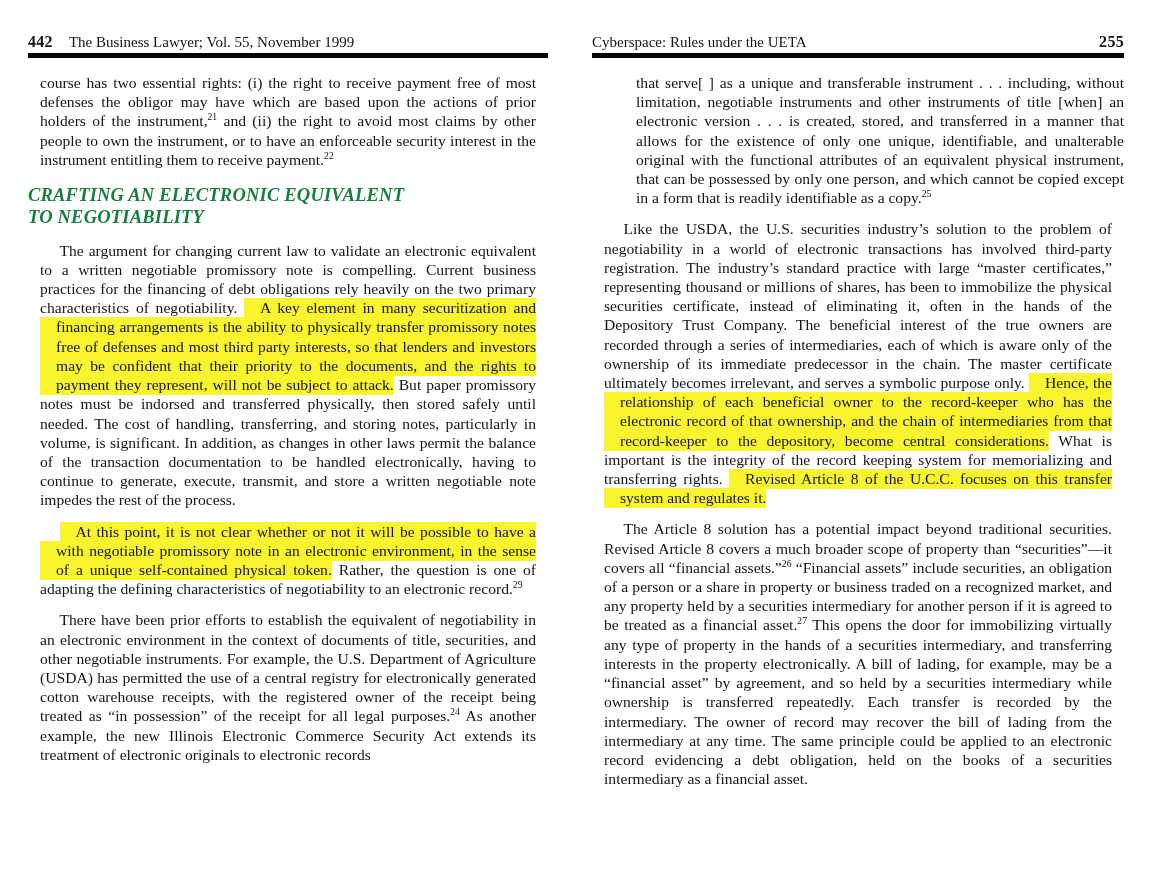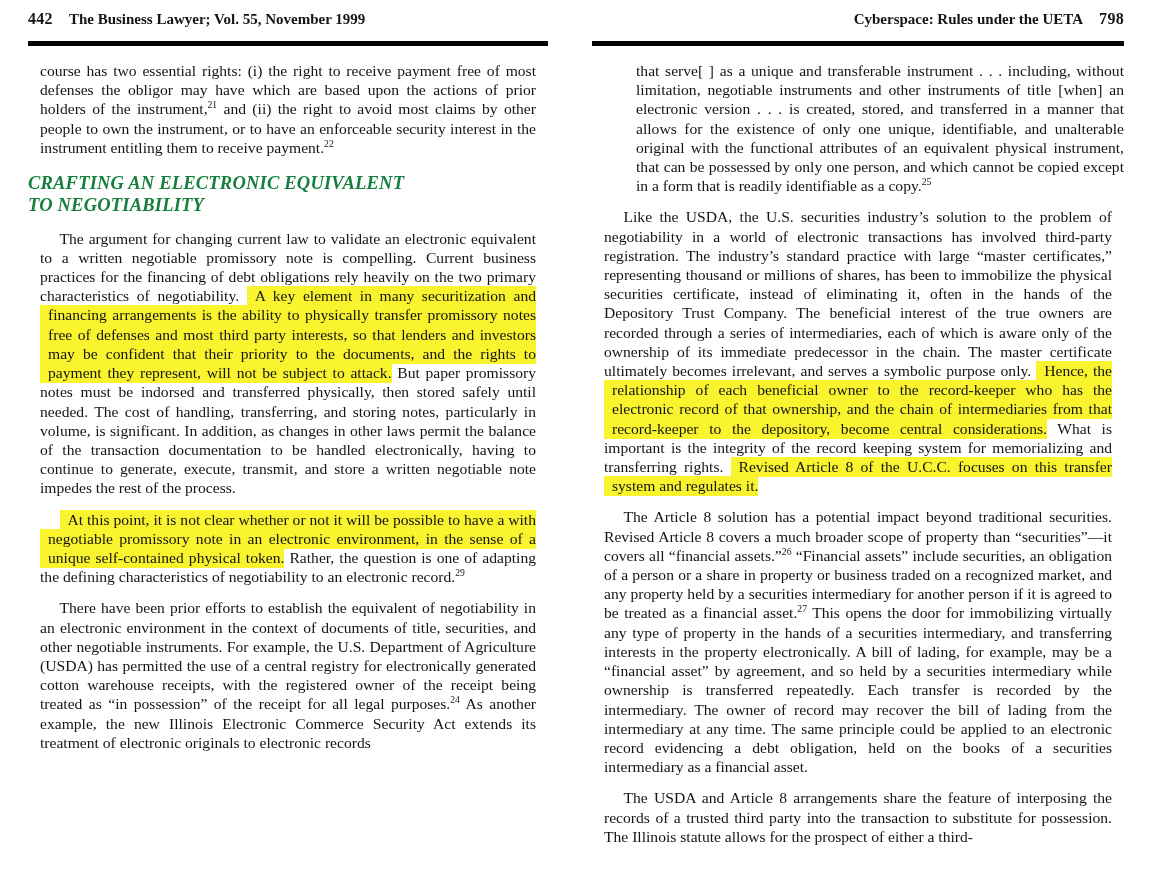--- a/index.html
+++ b/index.html
@@ -23,28 +23,29 @@
     position: absolute;
     top: 10px;
   }
   .page.left  { left: 28px;  width: 520px; }
   .page.right { left: 592px; width: 532px; }
 
   .pagehead {
     display: flex;
     align-items: baseline;
     gap: 16px;
-    padding-bottom: 13px;
+    padding-bottom: 2px;
     border-bottom: 5px solid #050505;
     font-size: 15px;
     white-space: nowrap;
+    margin-top: 23px;
   }
-  .page.right .pagehead { justify-content: flex-end; }
+  .page.right .pagehead { justify-content: space-between; }
   .pagenum { font-weight: 700; font-size: 16px; letter-spacing: 0.3px; }
-  .runtitle { font-weight: 700; }
+  .runtitle { font-weight: 400; }
 
   .pagebody {
     margin-top: 15px;
     font-size: 15.6px;
     line-height: 19.2px;
   }
   .pagebody p {
     margin: 12px;
     text-align: justify;
   }
@@ -59,21 +60,21 @@
     font-weight: 700;
     line-height: 1.18;
     letter-spacing: 0.2px;
     margin: 16px 0 9px 0;
     color: #15803d;
   }
   .hl {
     background: var(--hl, #f9f42e);
     -webkit-box-decoration-break: clone;
     box-decoration-break: clone;
-    padding: 1px 0 2px 8px;
+    padding: 1px 0 2px 16px;
   }
   .it { }
   sup {
     font-size: 0.62em;
     line-height: 0;
     vertical-align: super;
   }
 </style>
 </head>
 <body>
@@ -90,23 +91,22 @@
         <h2 class="heading">CRAFTING AN ELECTRONIC EQUIVALENT<br>TO NEGOTIABILITY</h2>
         <p class="indent"><span>The argument for changing current law to validate an electronic equivalent to a written negotiable promissory note is compelling. Current business practices for the financing of debt obligations rely heavily on the two primary characteristics of negotiability. </span><span class="hl">A key element in many securitization and financing arrangements is the ability to physically transfer promissory notes free of defenses and most third party interests, so that lenders and investors may be confident that their priority to the documents, and the rights to payment they represent, will not be subject to attack.</span><span> But paper promissory notes must be indorsed and transferred physically, then stored safely until needed. The cost of handling, transferring, and storing notes, particularly in volume, is significant. In addition, as changes in other laws permit the balance of the transaction documentation to be handled electronically, having to continue to generate, execute, transmit, and store a written negotiable note impedes the rest of the process.</span></p>
         <p class="indent"><span class="hl">At this point, it is not clear whether or not it will be possible to have a with negotiable promissory note in an electronic environment, in the sense of a unique self-contained physical token.</span><span> Rather, the question is one of adapting the defining characteristics of negotiability to an electronic record.</span><sup>29</sup></p>
         <p class="indent"><span>There have been prior efforts to establish the equivalent of negotiability in an electronic environment in the context of documents of title, securities, and other negotiable instruments. For example, the U.S. Department of Agriculture (USDA) has permitted the use of a central registry for electronically generated cotton warehouse receipts, with the registered owner of the receipt being treated as “in possession” of the receipt for all legal purposes.</span><sup>24</sup><span> As another example, the new Illinois Electronic Commerce Security Act extends its treatment of electronic originals to electronic records</span></p>
       </div>
   </div>
 
   <div class="page right">
     <div class="pagehead">
       <span class="runtitle">Cyberspace: Rules under the UETA</span>
-      <span class="pagenum">798</span>
+      <span class="pagenum">255</span>
     </div>
     <div class="pagebody">
         <p class="quote"><span>that serve[ ] as a unique and transferable instrument . . . including, without limitation, negotiable instruments and other instruments of title [when] an electronic version . . . is created, stored, and transferred in a manner that allows for the existence of only one unique, identifiable, and unalterable original with the functional attributes of an equivalent physical instrument, that can be possessed by only one person, and which cannot be copied except in a form that is readily identifiable as a copy.</span><sup>25</sup></p>
         <p class="indent"><span>Like the USDA, the U.S. securities industry’s solution to the problem of negotiability in a world of electronic transactions has involved third-party registration. The industry’s standard practice with large “master certificates,” representing thousand or millions of shares, has been to immobilize the physical securities certificate, instead of eliminating it, often in the hands of the Depository Trust Company. The beneficial interest of the true owners are recorded through a series of intermediaries, each of which is aware only of the ownership of its immediate predecessor in the chain. The master certificate ultimately becomes irrelevant, and serves a symbolic purpose only. </span><span class="hl">Hence, the relationship of each beneficial owner to the record-keeper who has the electronic record of that ownership, and the chain of intermediaries from that record-keeper to the depository, become central considerations.</span><span> What is important is the </span><span class="it">integrity</span><span> of the record keeping system for memorializing and transferring rights. </span><span class="hl">Revised Article 8 of the U.C.C. focuses on this transfer system and regulates it.</span></p>
         <p class="indent"><span>The Article 8 solution has a potential impact beyond traditional securities. Revised Article 8 covers a much broader scope of property than “securities”—it covers all “financial assets.”</span><sup>26</sup><span> “Financial assets” include securities, an obligation of a person or a share in property or business traded on a recognized market, and </span><span class="it">any property held by a securities intermediary for another person if it is agreed to be treated as a financial asset.</span><sup>27</sup><span> This opens the door for immobilizing virtually any type of property in the hands of a securities intermediary, and transferring interests in the property electronically. A bill of lading, for example, may be a “financial asset” by agreement, and so held by a securities intermediary while ownership is transferred repeatedly. Each transfer is recorded by the intermediary. The owner of record may recover the bill of lading from the intermediary at any time. The same principle could be applied to an electronic record evidencing a debt obligation, held on the books of a securities intermediary as a financial asset.</span></p>
-        <p class="indent"><span>The USDA and Article 8 arrangements share the feature of interposing the records of a trusted third party into the transaction to substitute for possession. The Illinois statute allows for the prospect of either a third-</span></p>
       </div>
   </div>
 
 </div>
 
 </body></html>

